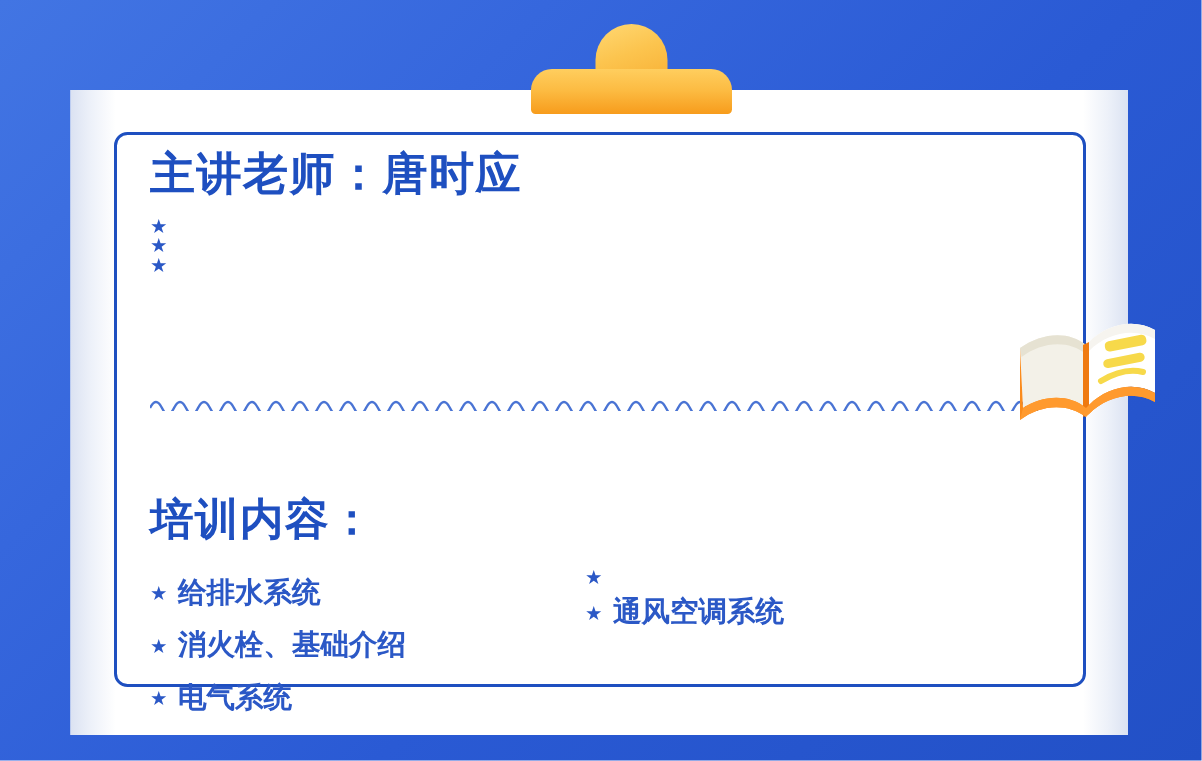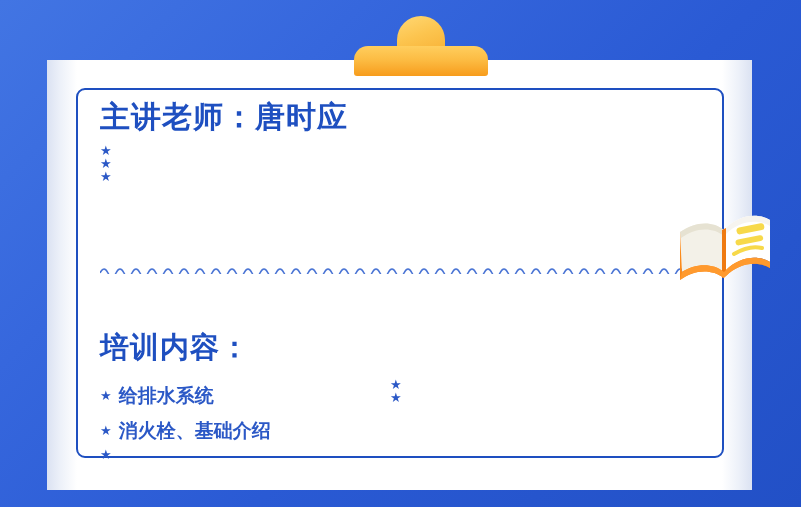--- a/index.html
+++ b/index.html
@@ -218,28 +218,30 @@
         <li>
           <span class="star">★</span>
           <span>给排水系统</span>
         </li>
         <li>
           <span class="star">★</span>
           <span>消火栓、基础介绍</span>
         </li>
         <li>
           <span class="star">★</span>
+          <span>电气系统</span>
         </li>
       </ul>
       <ul class="bullet-list col col-right">
         <li>
           <span class="star">★</span>
         </li>
         <li>
           <span class="star">★</span>
+          <span>通风空调系统</span>
         </li>
       </ul>
     </div>
   </div>
 
   <div class="book">
     <svg width="98" height="92" viewBox="0 0 98 92">
 
       <path d="M2 36 C16 26 34 24 46 34 L46 76 C34 66 16 68 4 76 Z" fill="#f3f1e8"></path>
       <path d="M2 36 C16 26 34 24 46 34 L46 40 C34 30 16 32 3 42 Z" fill="#e6e2d2"></path>

